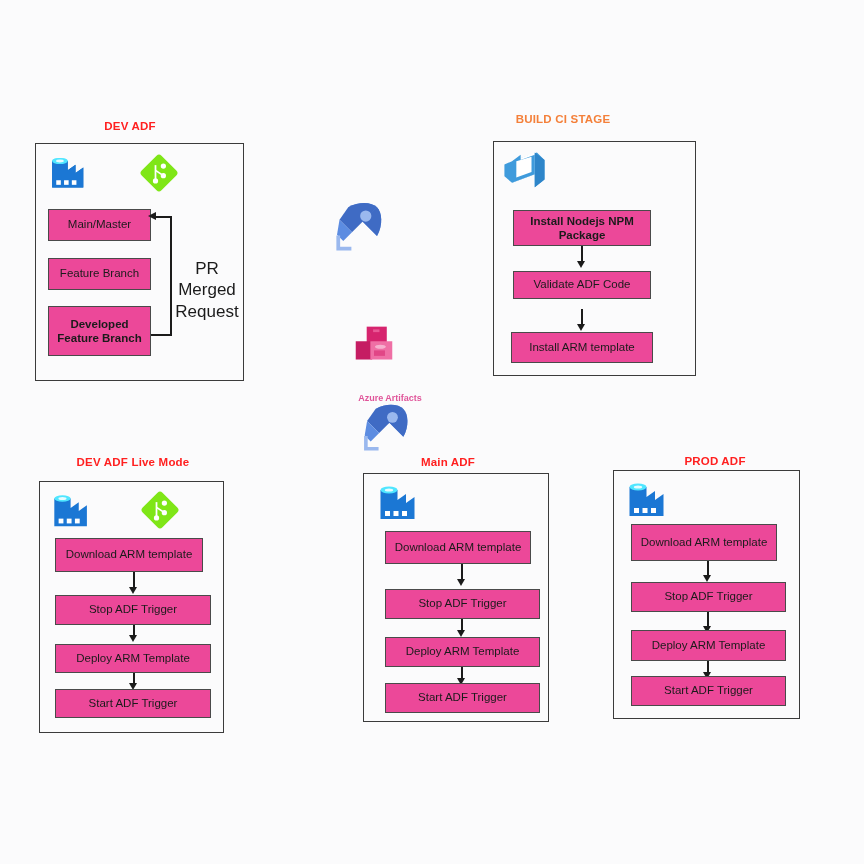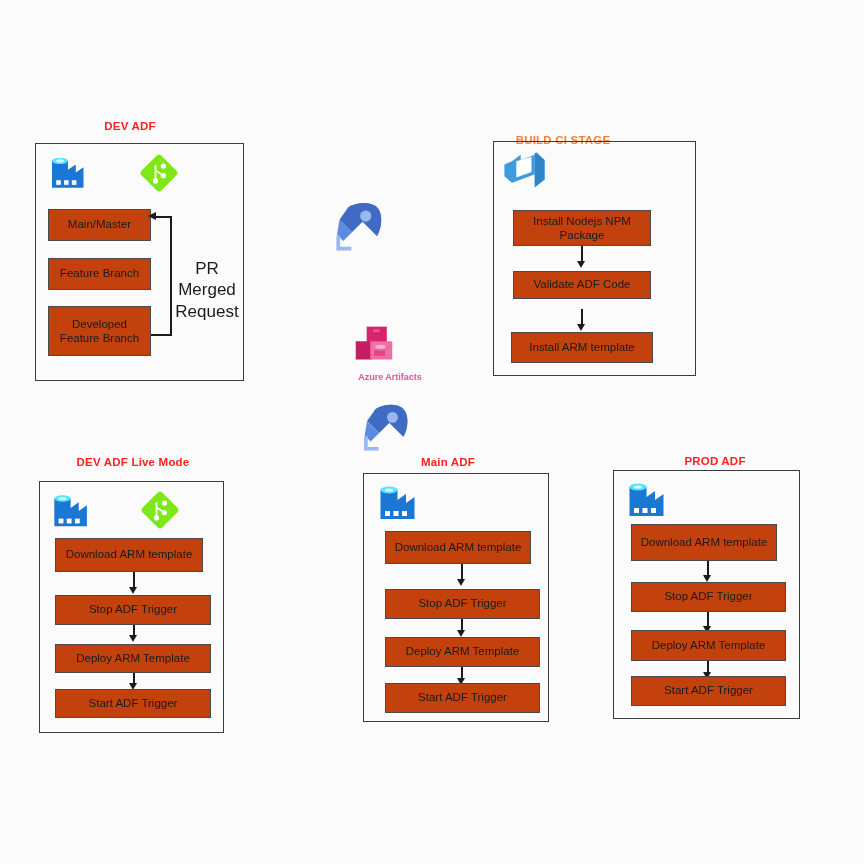--- a/index.html
+++ b/index.html
@@ -23,38 +23,38 @@
   
   .sec-title{
     position:absolute;
     font-size:11.5px;
     font-weight:bold;
     letter-spacing:.2px;
     white-space:nowrap;
     text-align:center;
     color:#ff2020;
   }
-  .sec-title.orange{color:#f4803a;margin-top:21px;}
+  .sec-title.orange{color:#f4803a;}
 
   
   .node{
     position:absolute;
     box-sizing:border-box;
     border:1.2px solid #4a4a4a;
-    background:#c2410c;
+    background:#ec4899;
     display:flex;
     align-items:center;
     justify-content:center;
     text-align:center;
     font-size:11.5px;
     color:#1b1b1b;
     line-height:1.2;
     padding:2px 4px;
   }
-  .node.two-line{line-height:1.25;}
+  .node.two-line{line-height:1.25;font-weight:bold;}
 
   
   .vline{position:absolute;background:#1b1b1b;width:1.6px;}
   .hline{position:absolute;background:#1b1b1b;height:1.6px;}
   .arrow-down{
     position:absolute;
     width:0;height:0;
     border-left:4.5px solid transparent;
     border-right:4.5px solid transparent;
     border-top:7px solid #1b1b1b;
@@ -76,20 +76,21 @@
     line-height:1.25;
     white-space:pre-line;
   }
   .artifact-label{
     position:absolute;
     font-size:9px;
     font-weight:bold;
     color:#e0559a;
     white-space:nowrap;
     text-align:center;
+    margin-top:21px;
   }
 
   
   .icon{position:absolute;}
 </style>
 </head>
 <body>
 
 <div id="canvas">
 

